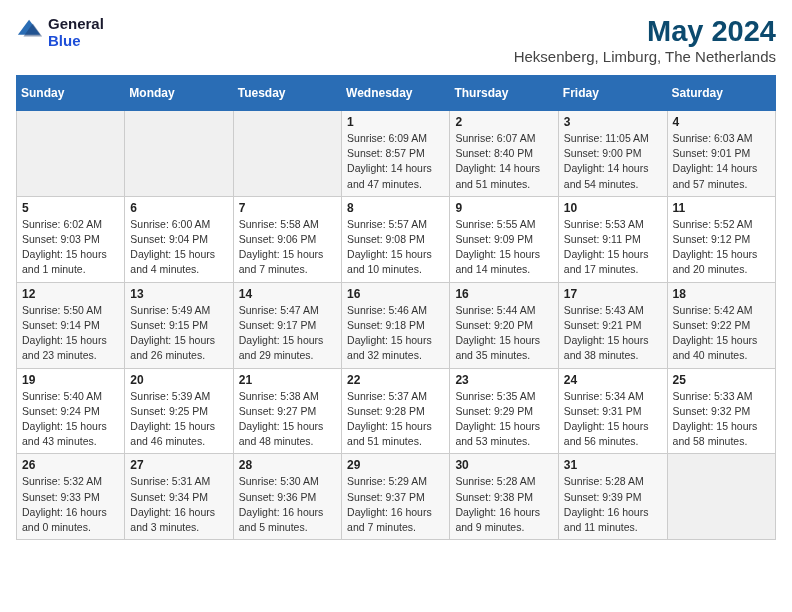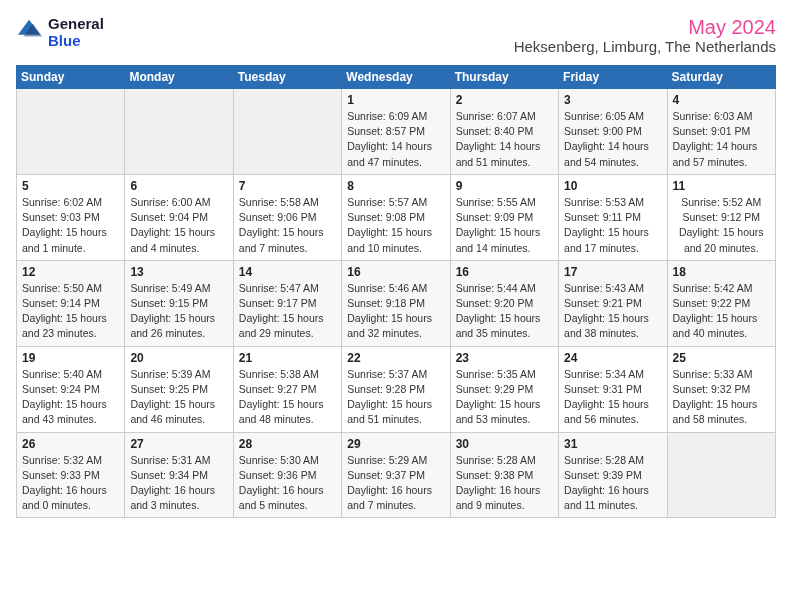--- a/index.html
+++ b/index.html
@@ -37,40 +37,40 @@
       color: #1d4ed8;
     }
     .logo-icon {
       width: 28px;
       height: 28px;
     }
     .title-block {
       text-align: right;
     }
     .cal-title {
-      font-size: 20px;
-      font-weight: normal;
-      color: #ec4899;
+      font-size: 29px;
+      font-weight: bold;
+      color: #0c4a6e;
       line-height: 1.1;
     }
     .cal-subtitle {
       font-size: 15px;
       color: #444;
     }
     table {
       width: 100%;
       border-collapse: collapse;
       font-size: 11px;
     }
     thead tr th {
       background: #2a6db5;
       color: #fff;
       font-weight: bold;
       font-size: 12px;
-      padding: 4px 4px;
+      padding: 10px 4px;
       text-align: left;
       border: 1px solid #2a6db5;
     }
     tbody tr td {
       border: 1px solid #ccc;
       vertical-align: top;
       padding: 4px 5px;
       min-height: 80px;
       height: 80px;
       background: #fff;
@@ -140,21 +140,21 @@
         </td>
         <td>
           <span class="day-num">2</span>
           <div class="day-info" style="white-space: pre-line;">Sunrise: 6:07 AM
 Sunset: 8:40 PM
 Daylight: 14 hours
 and 51 minutes.</div>
         </td>
         <td>
           <span class="day-num">3</span>
-          <div class="day-info" style="white-space: pre-line;">Sunrise: 6:05 AM
+          <div class="day-info" style="white-space: pre-line;">Sunrise: 11:05 AM
 Sunset: 9:00 PM
 Daylight: 14 hours
 and 54 minutes.</div>
         </td>
         <td>
           <span class="day-num">4</span>
           <div class="day-info" style="white-space: pre-line;">Sunrise: 6:03 AM
 Sunset: 9:01 PM
 Daylight: 14 hours
 and 57 minutes.</div>
@@ -198,21 +198,21 @@
         </td>
         <td>
           <span class="day-num">10</span>
           <div class="day-info" style="white-space: pre-line;">Sunrise: 5:53 AM
 Sunset: 9:11 PM
 Daylight: 15 hours
 and 17 minutes.</div>
         </td>
         <td>
           <span class="day-num">11</span>
-          <div class="day-info" style="white-space: pre-line; text-align: center;">Sunrise: 5:52 AM
+          <div class="day-info" style="white-space: pre-line;">Sunrise: 5:52 AM
 Sunset: 9:12 PM
 Daylight: 15 hours
 and 20 minutes.</div>
         </td>
       </tr>
       <tr>
         <td>
           <span class="day-num">12</span>
           <div class="day-info" style="white-space: pre-line;">Sunrise: 5:50 AM
 Sunset: 9:14 PM

